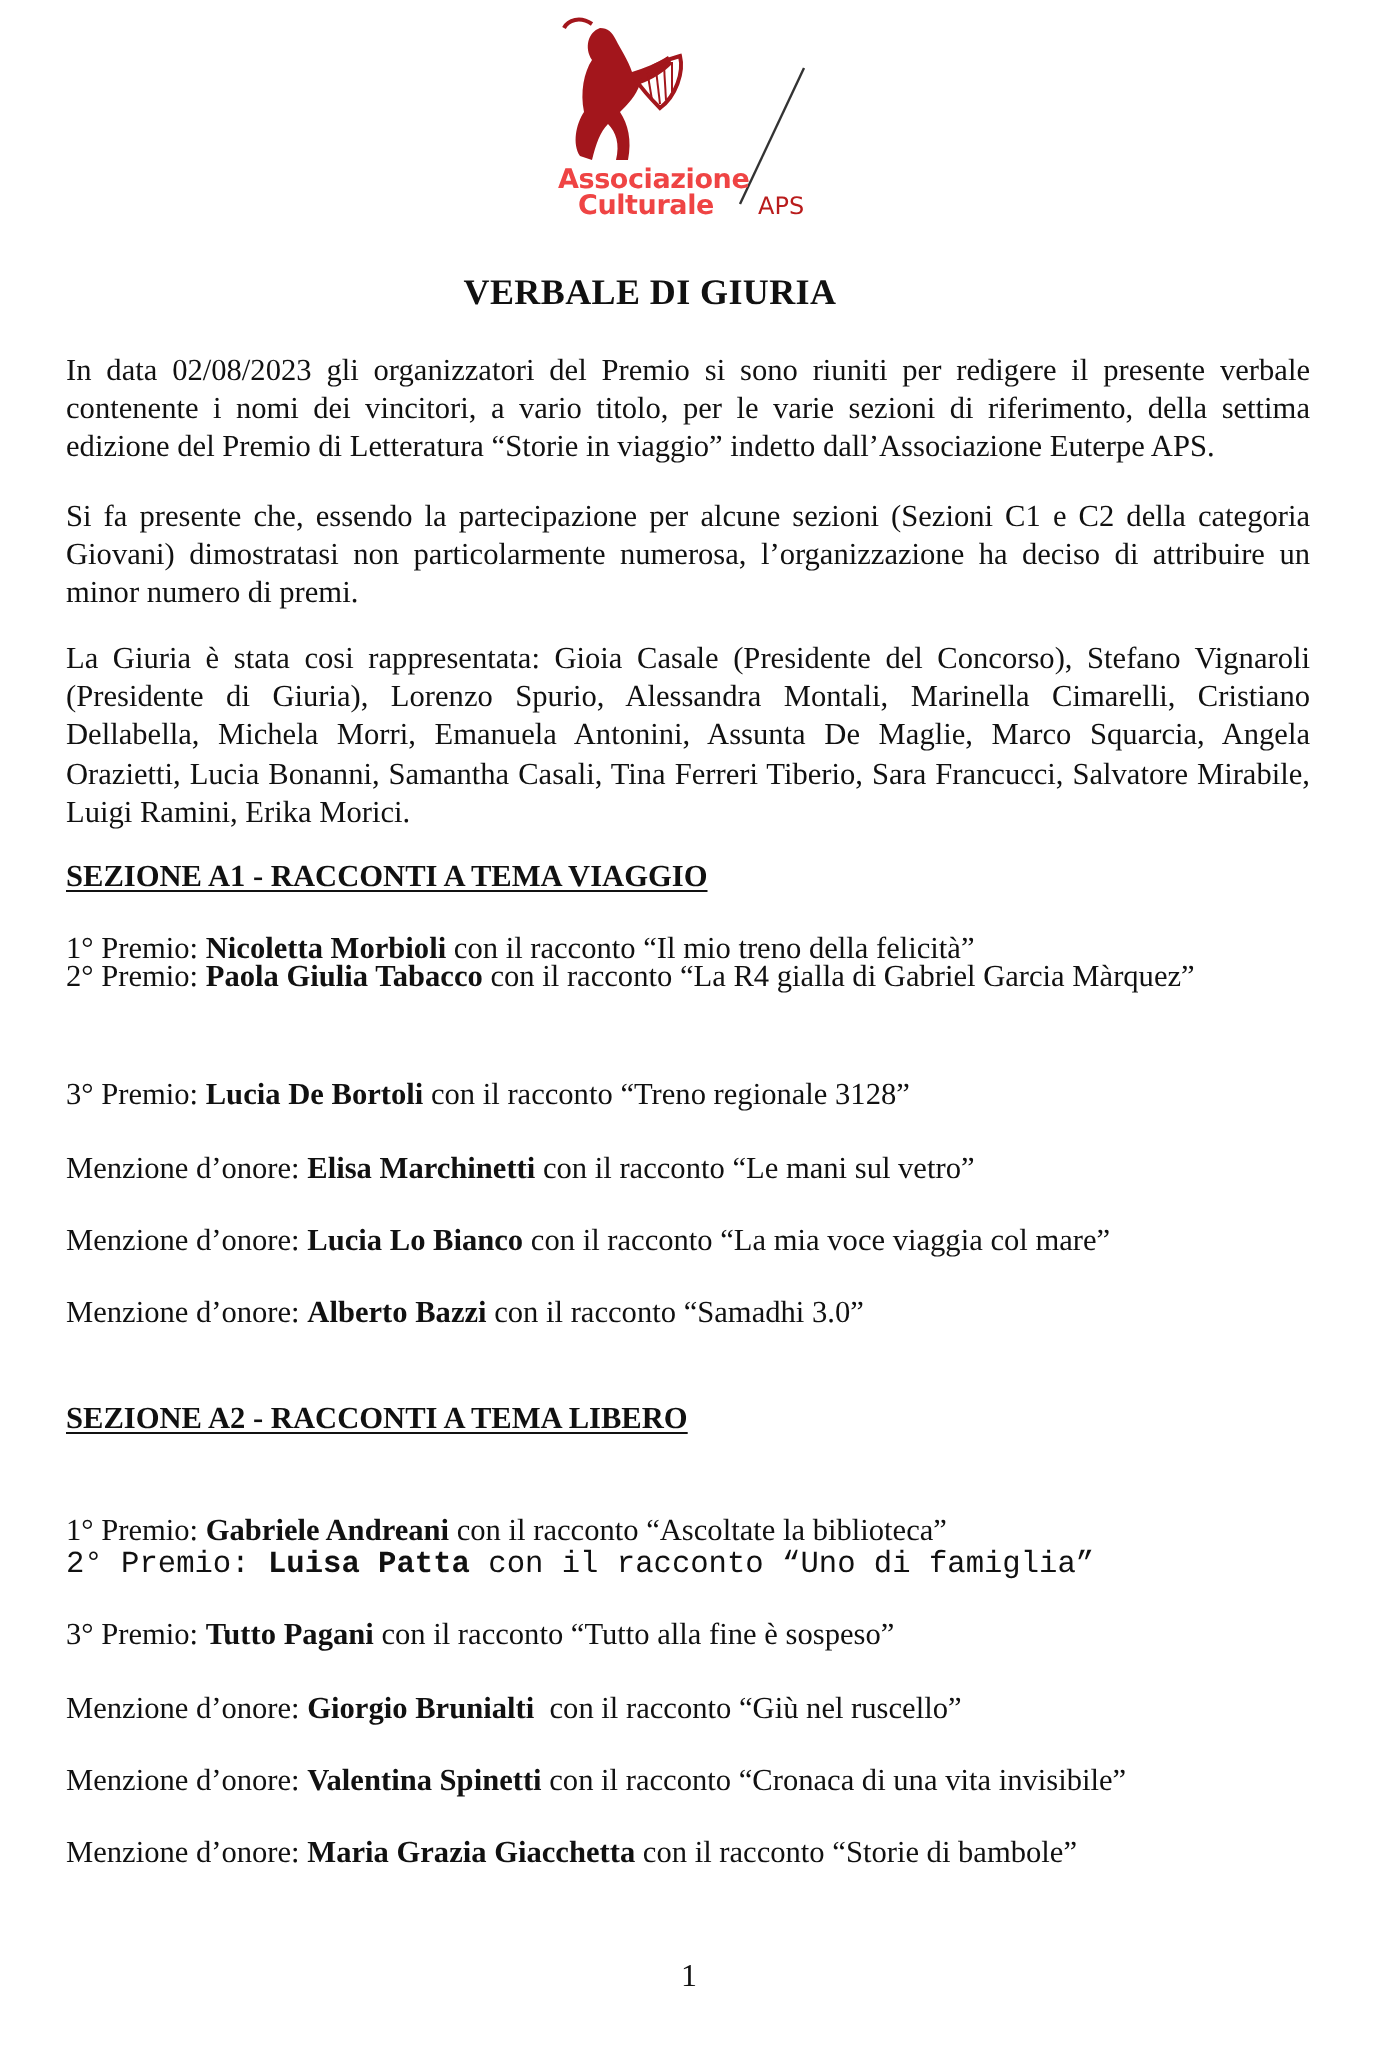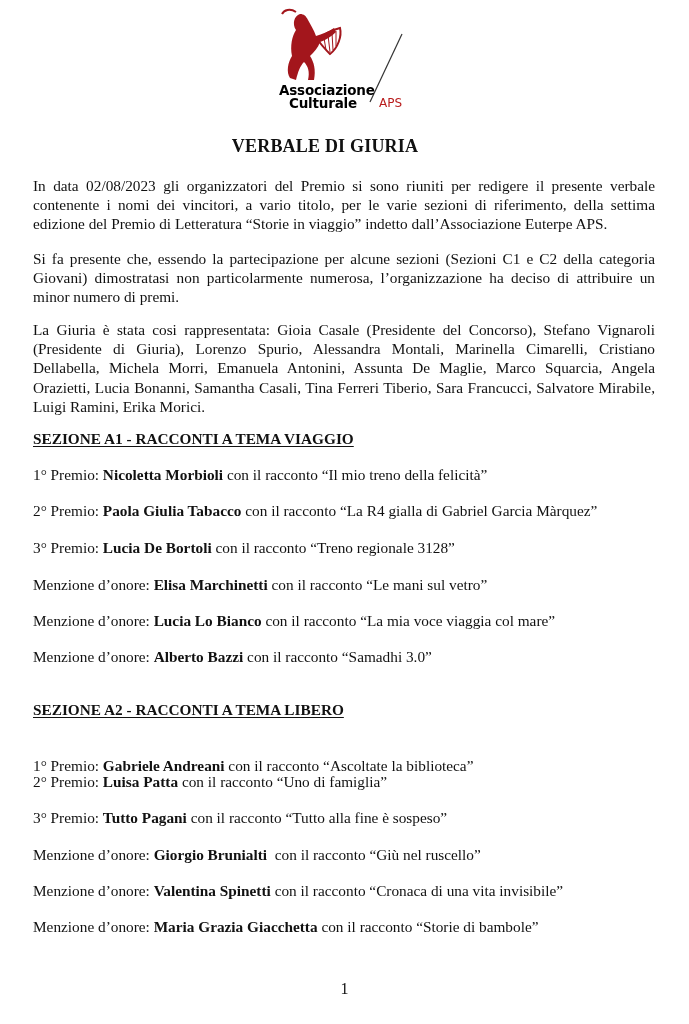--- a/index.html
+++ b/index.html
@@ -18,21 +18,21 @@
       width: 160px; height: 110px;
     }
     .logo svg { position: absolute; left: 0; top: 0; }
     .logo .assoc {
       position: absolute;
       left: 9px; top: 78px;
       font-family: "DejaVu Sans", sans-serif;
       font-weight: bold;
       font-size: 13.5px;
       line-height: 13px;
-      color: #000000;
+      color: #ef4444;
       letter-spacing: -0.2px;
     }
     .logo .assoc .l2 { display: block; padding-left: 10px; }
     .logo .aps {
       position: absolute;
       left: 109px; top: 90px;
       font-family: "DejaVu Sans", sans-serif;
       font-size: 12px;
       color: #b91c1c;
     }
@@ -110,28 +110,28 @@
 
 <div class="title">VERBALE DI GIURIA</div>
 
 <p class="para" style="top:176px;">In data 02/08/2023 gli organizzatori del Premio si sono riuniti per redigere il presente verbale contenente i nomi dei vincitori, a vario titolo, per le varie sezioni di riferimento, della settima edizione del Premio di Letteratura “Storie in viaggio” indetto dall’Associazione Euterpe APS.</p>
 <p class="para" style="top:249px;">Si fa presente che, essendo la partecipazione per alcune sezioni (Sezioni C1 e C2 della categoria Giovani) dimostratasi non particolarmente numerosa, l’organizzazione ha deciso di attribuire un minor numero di premi.</p>
 <p class="para" style="top:320px;">La Giuria è stata cosi rappresentata: Gioia Casale (Presidente del Concorso), Stefano Vignaroli (Presidente di Giuria), Lorenzo Spurio, Alessandra Montali, Marinella Cimarelli, Cristiano Dellabella, Michela Morri, Emanuela Antonini, Assunta De Maglie, Marco Squarcia, Angela Orazietti, Lucia Bonanni, Samantha Casali, Tina Ferreri Tiberio, Sara Francucci, Salvatore Mirabile, Luigi Ramini, Erika Morici.</p>
 
 <div class="section-head" style="top:430px;">SEZIONE A1 - RACCONTI A TEMA VIAGGIO</div>
 
 <div class="award" style="top:466px;"><span>1° Premio: </span><b>Nicoletta Morbioli</b><span> con il racconto </span><span>“Il mio treno della felicità”</span></div>
-<div class="award" style="top:502px;text-align:center;"><span>2° Premio: </span><b>Paola Giulia Tabacco</b><span> con il racconto </span><span>“La R4 gialla di Gabriel Garcia Màrquez”</span></div>
+<div class="award" style="top:480px;text-align:center;"><span>2° Premio: </span><b>Paola Giulia Tabacco</b><span> con il racconto </span><span>“La R4 gialla di Gabriel Garcia Màrquez”</span></div>
 <div class="award" style="top:539px;"><span>3° Premio: </span><b>Lucia De Bortoli</b><span> con il racconto </span><span>“Treno regionale 3128”</span></div>
 <div class="award" style="top:576px;"><span>Menzione d’onore: </span><b>Elisa Marchinetti</b><span> con il racconto </span><span>“Le mani sul vetro”</span></div>
 <div class="award" style="top:612px;"><span>Menzione d’onore: </span><b>Lucia Lo Bianco</b><span> con il racconto </span><span>“La mia voce viaggia col mare”</span></div>
 <div class="award" style="top:648px;"><span>Menzione d’onore: </span><b>Alberto Bazzi</b><span> con il racconto </span><span>“Samadhi 3.0”</span></div>
 
 <div class="section-head" style="top:701px;">SEZIONE A2 - RACCONTI A TEMA LIBERO</div>
 
 <div class="award" style="top:737px;margin-top:20px;"><span>1° Premio: </span><b>Gabriele Andreani</b><span> con il racconto </span><span>“Ascoltate la biblioteca”</span></div>
-<div class="award" style="top:773px;"><span>2° Premio: </span><b>Luisa Patta</b><span> con il racconto </span><span>“Uno di famiglia”</span></div>
+<div class="award" style="top:773px;font-family:Liberation Mono, monospace;"><span>2° Premio: </span><b>Luisa Patta</b><span> con il racconto </span><span>“Uno di famiglia”</span></div>
 <div class="award" style="top:809px;"><span>3° Premio: </span><b>Tutto Pagani</b><span> con il racconto </span><span>“Tutto alla fine è sospeso”</span></div>
 <div class="award" style="top:846px;"><span>Menzione d’onore: </span><b>Giorgio Brunialti</b><span style="white-space:pre">  con il racconto </span><span>“Giù nel ruscello”</span></div>
 <div class="award" style="top:882px;"><span>Menzione d’onore: </span><b>Valentina Spinetti</b><span> con il racconto </span><span>“Cronaca di una vita invisibile”</span></div>
 <div class="award" style="top:918px;"><span>Menzione d’onore: </span><b>Maria Grazia Giacchetta</b><span> con il racconto </span><span>“Storie di bambole”</span></div>
 
 <div class="page-num">1</div>
 
 </body></html>

